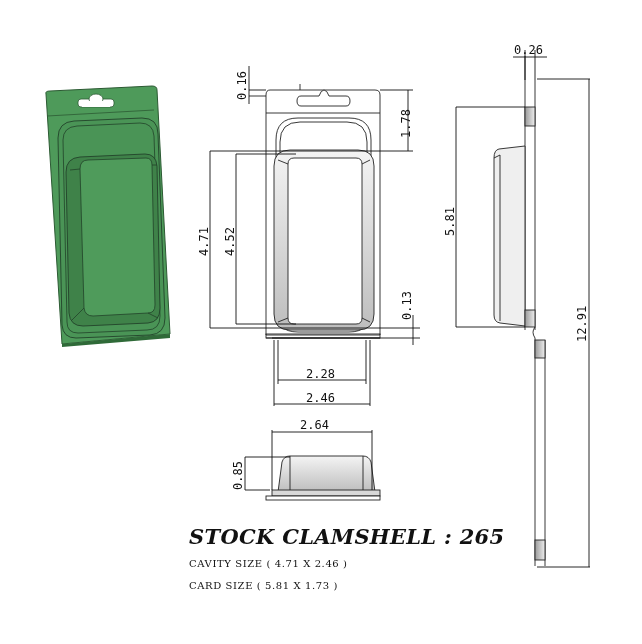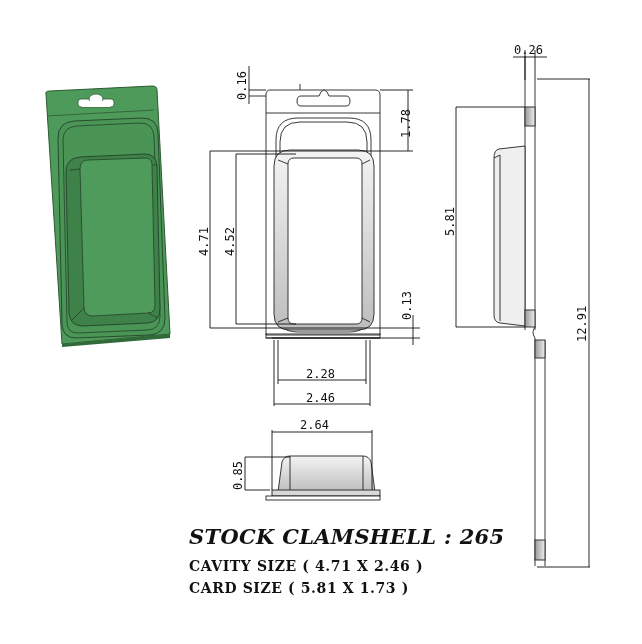--- a/index.html
+++ b/index.html
@@ -1,20 +1,20 @@
 <!DOCTYPE html>
 <html><head>
   <meta charset="utf-8">
   <style>
     html, body { margin: 0; padding: 0; background: #ffffff; }
     body { width: 642px; height: 644px; position: relative; overflow: hidden; font-family: "DejaVu Sans", sans-serif; }
     #drawing { position: absolute; left: 0; top: 0; width: 642px; height: 644px; }
     .dim { font-family: "DejaVu Sans Mono", monospace; font-size: 12px; fill: #111; }
     .title { position: absolute; left: 189px; top: 524px; font-family: "DejaVu Serif", serif; font-weight: bold; font-style: italic; font-size: 21px; color: #111; letter-spacing: 0.3px; text-align: center; }
-    .sub { position: absolute; left: 189px; font-family: "DejaVu Serif", serif; font-weight: bold; font-size: 14px; color: #111; letter-spacing: 0.6px; }
+    .sub { position: absolute; left: 189px; font-family: "DejaVu Serif", serif; font-weight: normal; font-size: 10px; color: #111; letter-spacing: 0.6px; }
     .sub1 { top: 558px; }
     .sub2 { top: 580px; }
   </style>
 </head>
 <body>
 
 <svg id="drawing" viewBox="0 0 642 644" xmlns="http://www.w3.org/2000/svg">
   <defs>
     <linearGradient id="gShadeV" x1="0" y1="0" x2="0" y2="1">
       <stop offset="0" stop-color="#f4f4f4"></stop>

